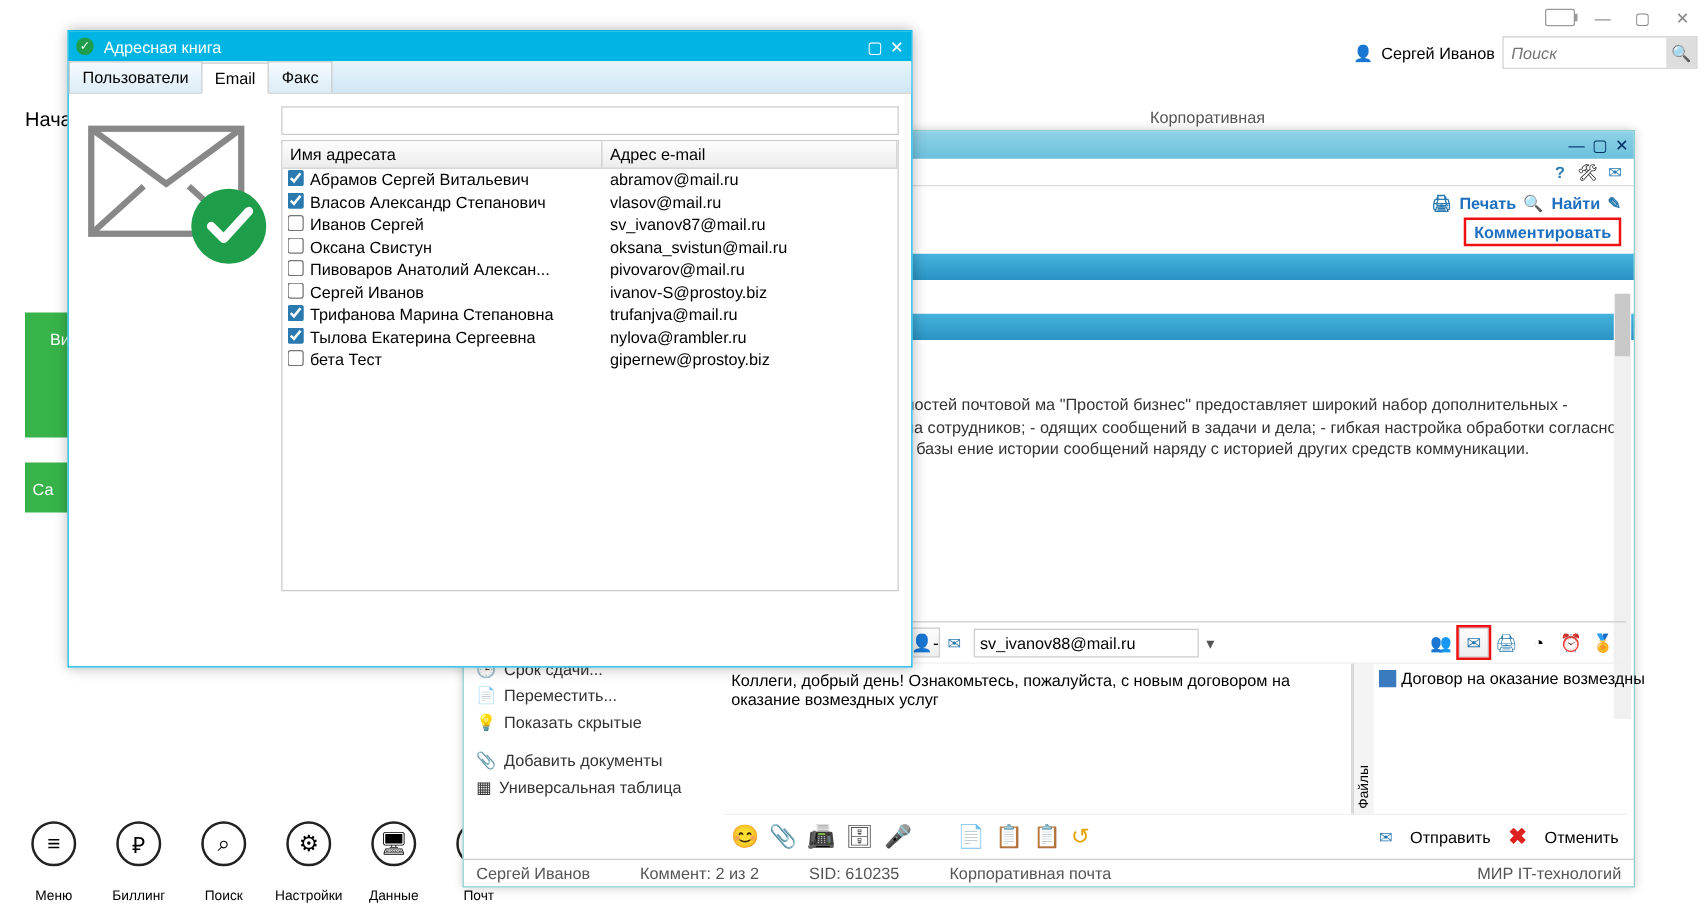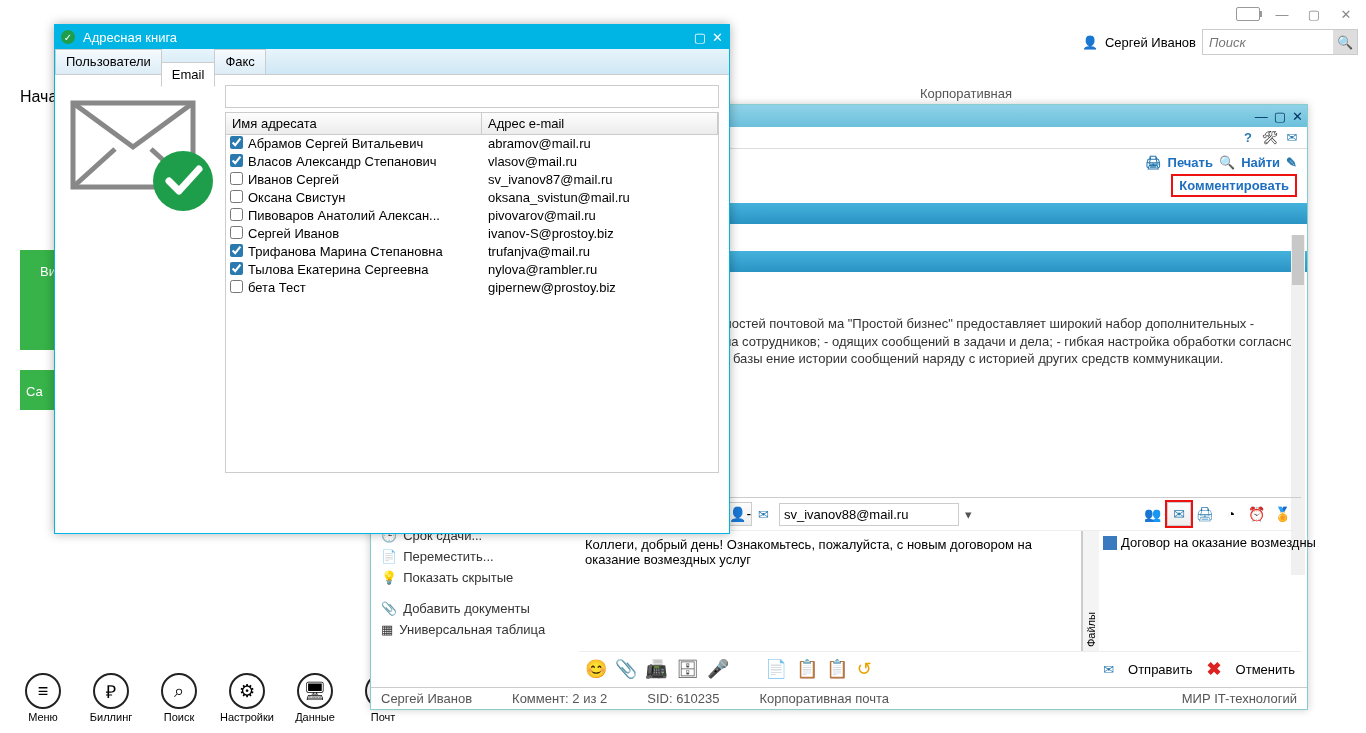--- a/index.html
+++ b/index.html
@@ -9,30 +9,30 @@
 .battery{width:24px;height:14px;border:1px solid #999;border-radius:2px;position:relative}
 .battery::after{content:"";position:absolute;right:-3px;top:3px;width:2px;height:6px;background:#999}
 .userrow{position:absolute;top:28px;right:8px;height:28px;display:flex;align-items:center;gap:6px}
 .searchbox{display:flex;align-items:center;border:1px solid #ccc}
 .searchbox input{border:none;padding:4px 6px;width:130px;font-style:italic;color:#888}
 .searchbtn{width:24px;height:24px;background:#ddd;display:flex;align-items:center;justify-content:center}
 .comm-title{position:absolute;top:86px;left:920px;color:#555}
 .bottomdock{position:absolute;bottom:10px;left:18px;display:flex;gap:18px}
 .dockitem{display:flex;flex-direction:column;align-items:center;width:50px}
 .dockcircle{width:36px;height:36px;border:2px solid #222;border-radius:50%;display:flex;align-items:center;justify-content:center;font-size:18px}
-.docklabel{font-size:11px;margin-top:2px;text-align:left}
+.docklabel{font-size:11px;margin-top:18px;text-align:left}
 
 
 .addrbook{position:absolute;top:24px;left:54px;width:676px;height:510px;background:#fff;border:1px solid #00b4e4;box-shadow:0 0 10px rgba(0,0,0,.3)}
 .addrbook .titlebar{height:24px;background:#00b4e4;color:#fff;display:flex;align-items:center;padding:0 6px;gap:8px}
 .addrbook .titlebar .winbtns{margin-left:auto;display:flex;gap:6px}
 .check-circle{width:14px;height:14px;background:#1e9e4a;border-radius:50%;display:inline-flex;align-items:center;justify-content:center;color:#fff;font-size:10px}
 .tabs{display:flex;border-bottom:1px solid #ccc;background:linear-gradient(#e8f4fb,#cfe8f5)}
 .tab{padding:4px 10px;border:1px solid #ccc;border-bottom:none;background:linear-gradient(#f5fbff,#dcecf6);margin-right:-1px}
-.tab.active{background:#fff;border-bottom:1px solid #fff;position:relative;top:13px}
+.tab.active{background:#fff;border-bottom:1px solid #fff;position:relative;top:1px}
 .addr-body{display:flex;padding:10px;gap:10px;height:calc(100% - 24px - 28px - 48px)}
 .addr-icon{width:150px;height:130px;display:flex;align-items:center;justify-content:center;flex-shrink:0}
 .addr-right{flex:1;display:flex;flex-direction:column;min-width:0}
 .addr-search{border:1px solid #ccc;padding:3px;margin-bottom:4px}
 .addr-search input{border:none;width:100%;outline:none}
 .addr-table{border:1px solid #ccc;flex:1;overflow:auto}
 .addr-headrow{display:flex;background:linear-gradient(#fdfdfd,#ececec);border-bottom:1px solid #ccc}
 .addr-headrow div{padding:3px 6px;border-right:1px solid #ccc}
 .col-name{width:256px}
 .col-email{flex:1}

